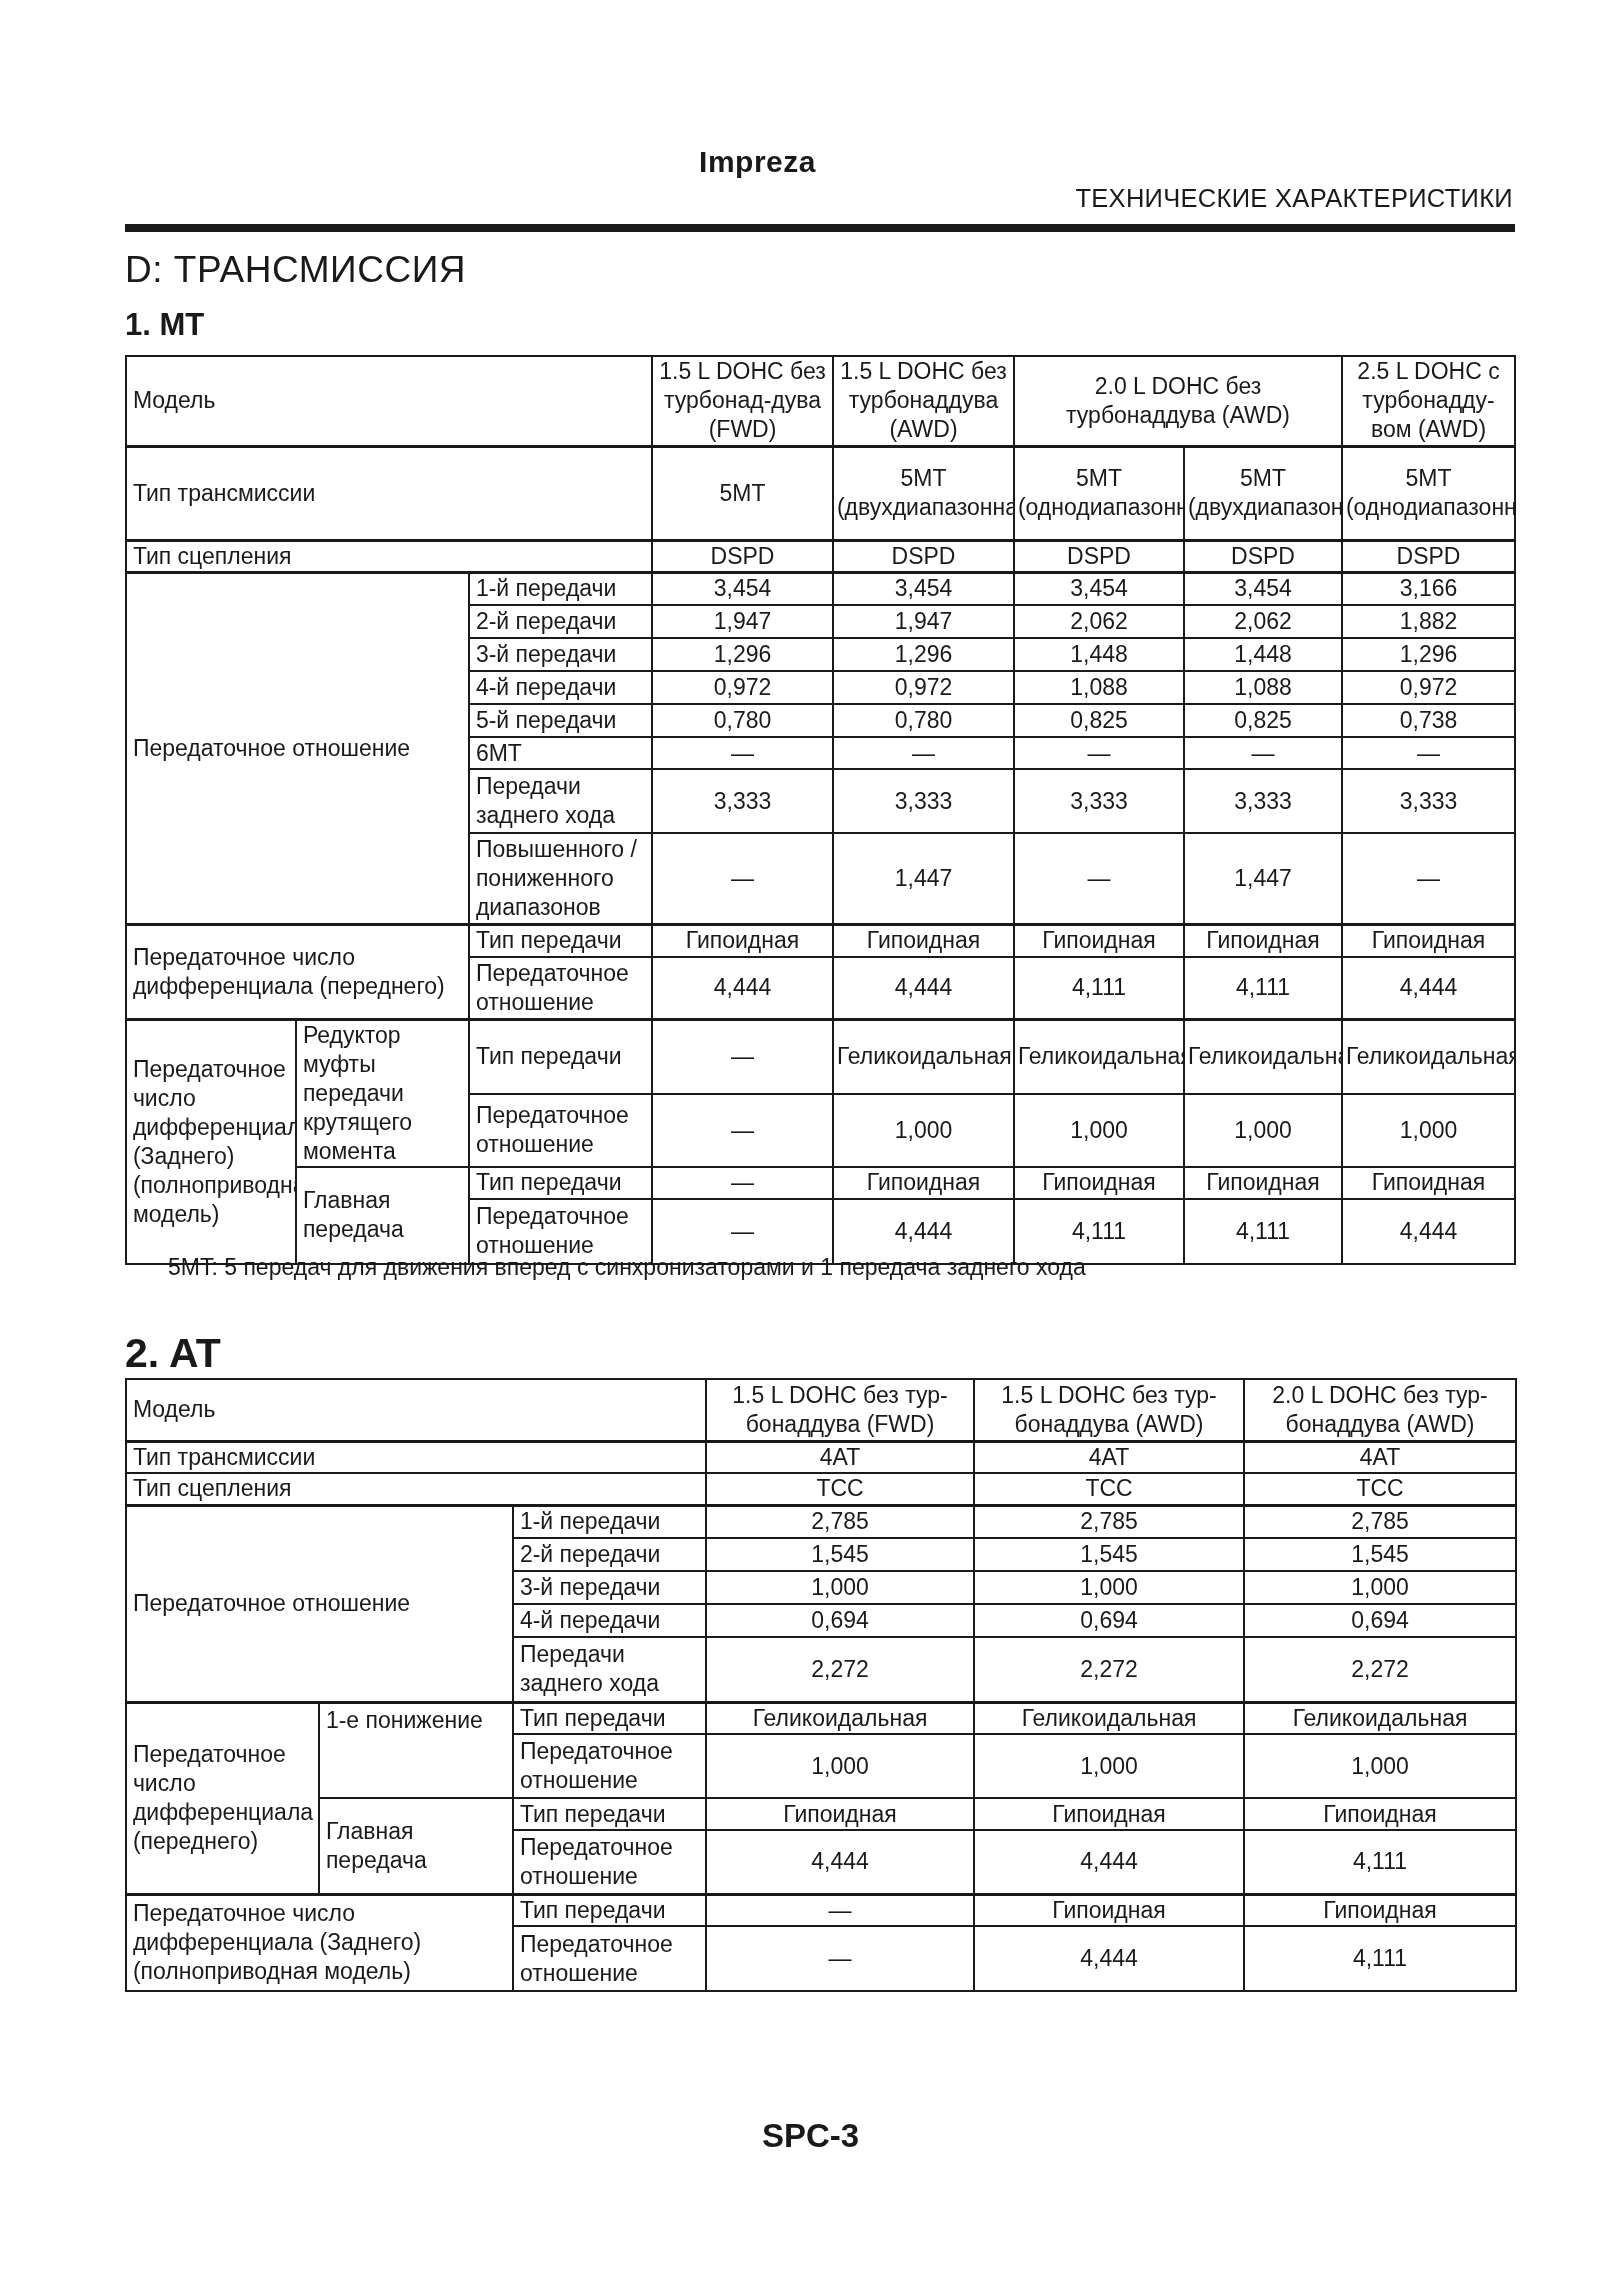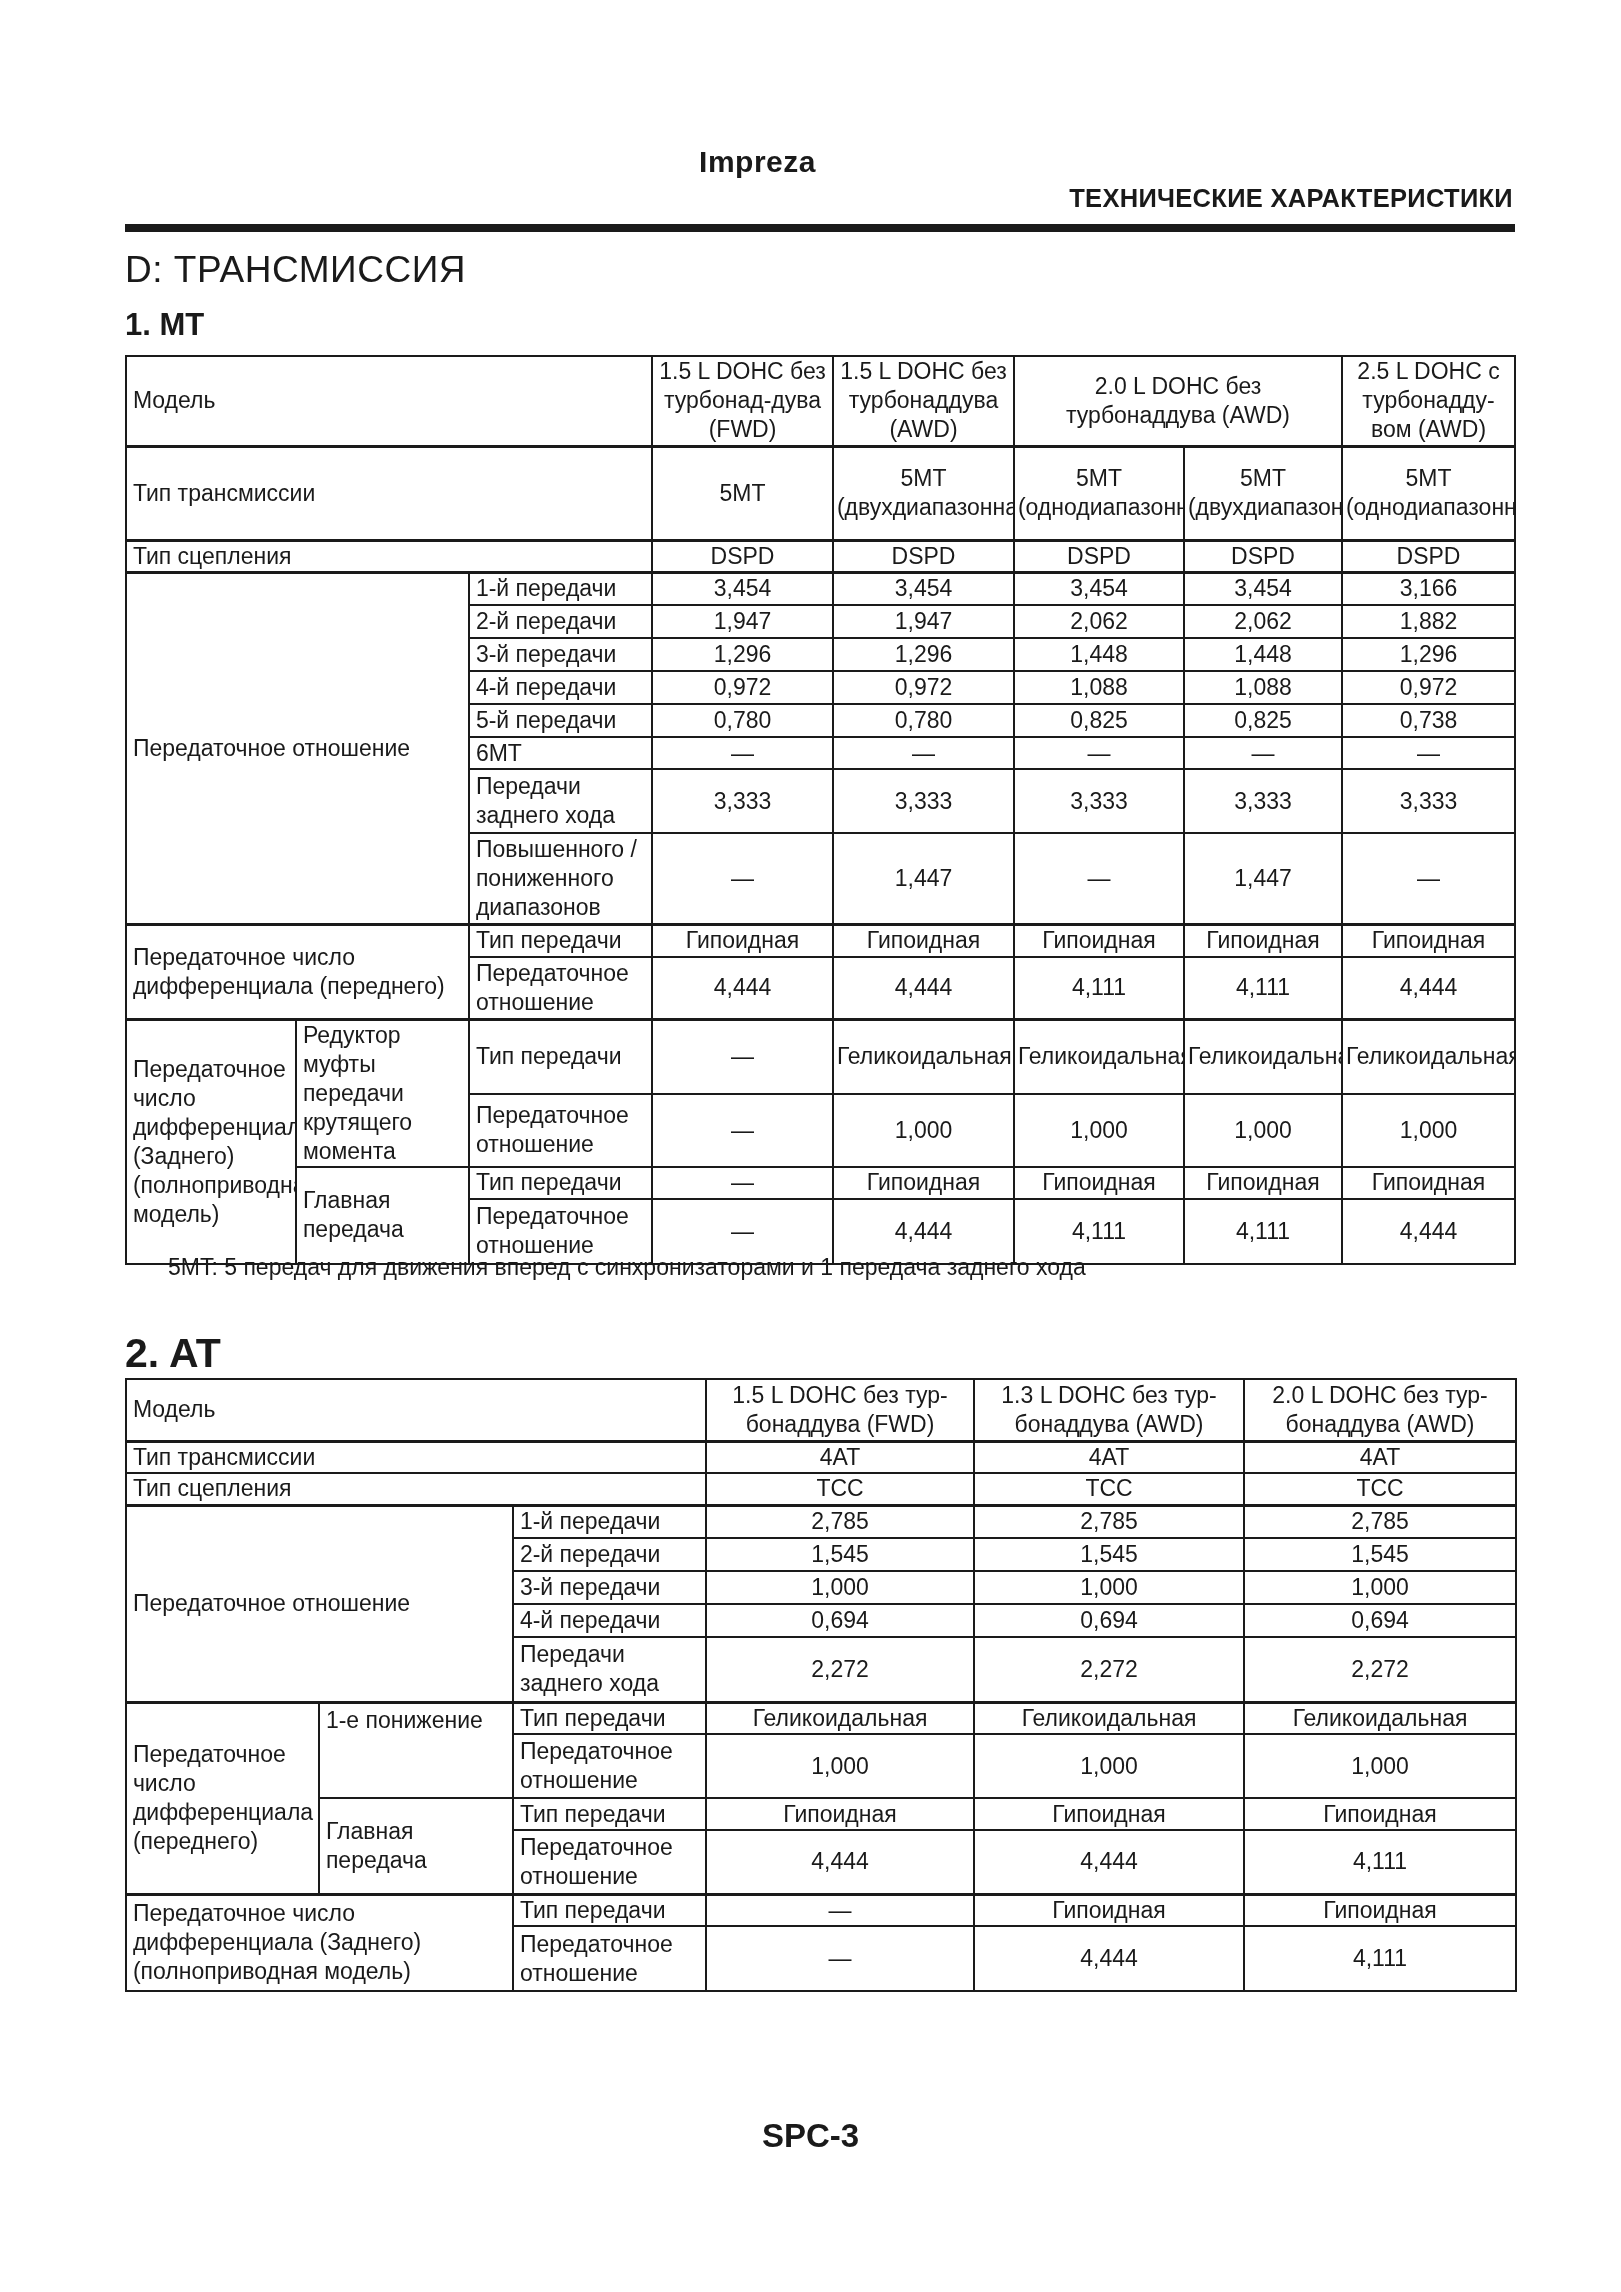--- a/index.html
+++ b/index.html
@@ -1,18 +1,18 @@
 <!DOCTYPE html>
 <html><head>
 <meta charset="utf-8">
 <style>
   html, body { margin:0; padding:0; background:#ffffff; }
   body { width:1621px; height:2293px; position:relative; overflow:hidden;
          font-family:"Liberation Sans", sans-serif; color:#1a1a1a; }
-  .abs { position:absolute;font-weight:bold; }
+  .abs { position:absolute; }
   #brand { left:0; width:1515px; top:145px; text-align:center; font-size:30px; font-weight:bold; letter-spacing:0.5px; }
   #section-head { right:108px; top:184px; font-size:25.5px; letter-spacing:0.3px; }
   #rule { left:125px; top:224px; width:1390px; height:7.8px; background:#1a1a1a; }
   #title { left:125px; top:249px; font-size:37px; font-weight:normal; letter-spacing:0.5px; }
   #mt-heading { left:125px; top:307px; font-size:31px; font-weight:bold; }
   #at-heading { left:125px; top:1330px; font-size:41px; font-weight:bold; }
   table.spec { position:absolute; border-collapse:collapse; table-layout:fixed; font-size:23px; line-height:29px; }
   table.spec td { border:2px solid #1a1a1a; padding:0 5.9px; vertical-align:middle; overflow:hidden; }
   table.spec td.c { text-align:center; padding:0 2.9px; }
   table.spec tr.tb td { border-top:3.9px solid #1a1a1a; }
@@ -200,21 +200,21 @@
       <col style="width:194px">
       <col style="width:193px">
     <col style="width:268px">
       <col style="width:270px">
       <col style="width:272px">
   </colgroup>
   <tbody>
       <tr style="height:62px">
     <td colspan="3">Модель</td>
     <td class="c">1.5 L DOHC без тур-бонаддува (FWD)</td>
-    <td class="c">1.3 L DOHC без тур-бонаддува (AWD)</td>
+    <td class="c">1.5 L DOHC без тур-бонаддува (AWD)</td>
     <td class="c">2.0 L DOHC без тур-бонаддува (AWD)</td>
   </tr>
   <tr style="height:32px" class="tb">
     <td colspan="3">Тип трансмиссии</td>
     <td class="c">4AT</td>
     <td class="c">4AT</td>
     <td class="c">4AT</td>
   </tr>
   <tr style="height:32px">
     <td colspan="3">Тип сцепления</td>

